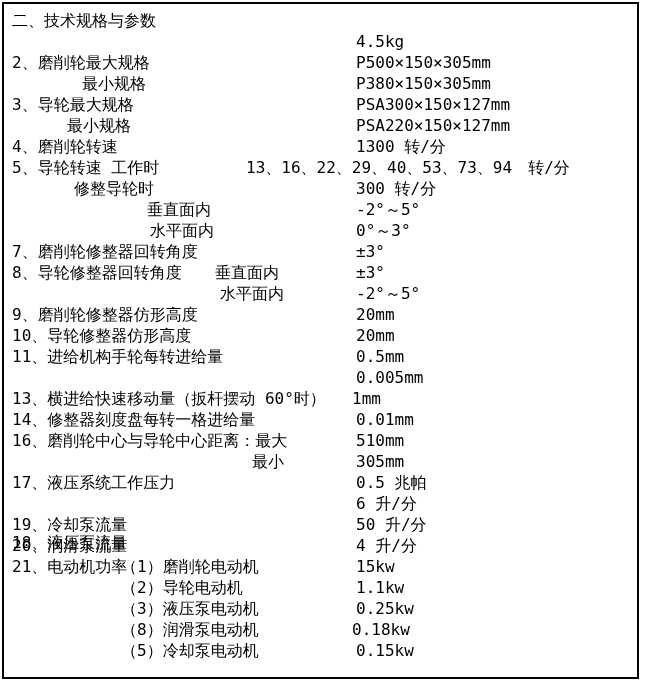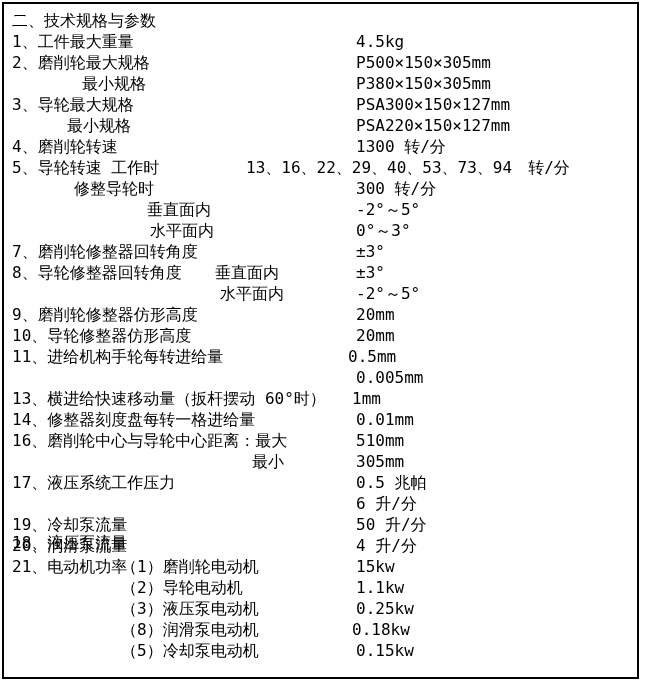--- a/index.html
+++ b/index.html
@@ -30,36 +30,36 @@
   }
 </style>
 </head>
 <body>
 
 <div class="page">
   <div class="row">
     <span style="left:8px">二、技术规格与参数</span>
   </div>
   <div id="rows">
-      <div class="row"><span style="left: 8px;">1、工件最大重量</span><span style="left: 352px;">4.5kg</span></div>
+      <div class="row"><span style="left: 352px;">4.5kg</span></div>
       <div class="row"><span style="left: 8px;">2、磨削轮最大规格</span><span style="left: 352px;">P500×150×305mm</span></div>
       <div class="row"><span style="left: 78px;">最小规格</span><span style="left: 352px;">P380×150×305mm</span></div>
       <div class="row"><span style="left: 8px;">3、导轮最大规格</span><span style="left: 352px;">PSA300×150×127mm</span></div>
       <div class="row"><span style="left: 63px;">最小规格</span><span style="left: 352px;">PSA220×150×127mm</span></div>
       <div class="row"><span style="left: 8px;">4、磨削轮转速</span><span style="left: 352px;">1300 转/分</span></div>
       <div class="row"><span style="left: 8px;">5、导轮转速 工作时</span><span style="left: 242px;">13、16、22、29、40、53、73、94　转/分</span></div>
       <div class="row"><span style="left: 70px;">修整导轮时</span><span style="left: 352px;">300 转/分</span></div>
       <div class="row"><span style="left: 143px;">垂直面内</span><span style="left: 352px;">-2°～5°</span></div>
       <div class="row"><span style="left: 146px;">水平面内</span><span style="left: 352px;">0°～3°</span></div>
       <div class="row"><span style="left: 8px;">7、磨削轮修整器回转角度</span><span style="left: 352px;">±3°</span></div>
       <div class="row"><span style="left: 8px;">8、导轮修整器回转角度</span><span style="left: 211px;">垂直面内</span><span style="left: 352px;">±3°</span></div>
       <div class="row"><span style="left: 216px;">水平面内</span><span style="left: 352px;">-2°～5°</span></div>
       <div class="row"><span style="left: 8px;">9、磨削轮修整器仿形高度</span><span style="left: 352px;">20mm</span></div>
       <div class="row"><span style="left: 8px;">10、导轮修整器仿形高度</span><span style="left: 352px;">20mm</span></div>
-      <div class="row"><span style="left: 8px;">11、进给机构手轮每转进给量</span><span style="left: 344px; text-align: right;">0.5mm</span></div>
+      <div class="row"><span style="left: 8px;">11、进给机构手轮每转进给量</span><span style="left: 352px; text-align: right;">0.5mm</span></div>
       <div class="row"><span style="left: 352px;">0.005mm</span></div>
       <div class="row"><span style="left: 8px;">13、横进给快速移动量（扳杆摆动 60°时）</span><span style="left: 348px;">1mm</span></div>
       <div class="row"><span style="left: 8px;">14、修整器刻度盘每转一格进给量</span><span style="left: 352px;">0.01mm</span></div>
       <div class="row"><span style="left: 8px;">16、磨削轮中心与导轮中心距离：最大</span><span style="left: 352px;">510mm</span></div>
       <div class="row"><span style="left: 248px;">最小</span><span style="left: 352px;">305mm</span></div>
       <div class="row"><span style="left: 8px;">17、液压系统工作压力</span><span style="left: 352px;">0.5 兆帕</span></div>
       <div class="row"><span style="left: 8px; margin-top: 39px;">18、液压泵流量</span><span style="left: 352px;">6 升/分</span></div>
       <div class="row"><span style="left: 8px;">19、冷却泵流量</span><span style="left: 352px;">50 升/分</span></div>
       <div class="row"><span style="left: 8px;">20、润滑泵流量</span><span style="left: 352px;">4 升/分</span></div>
       <div class="row"><span style="left: 8px;">21、电动机功率</span><span style="left: 117px;">（1）磨削轮电动机</span><span style="left: 352px;">15kw</span></div>

